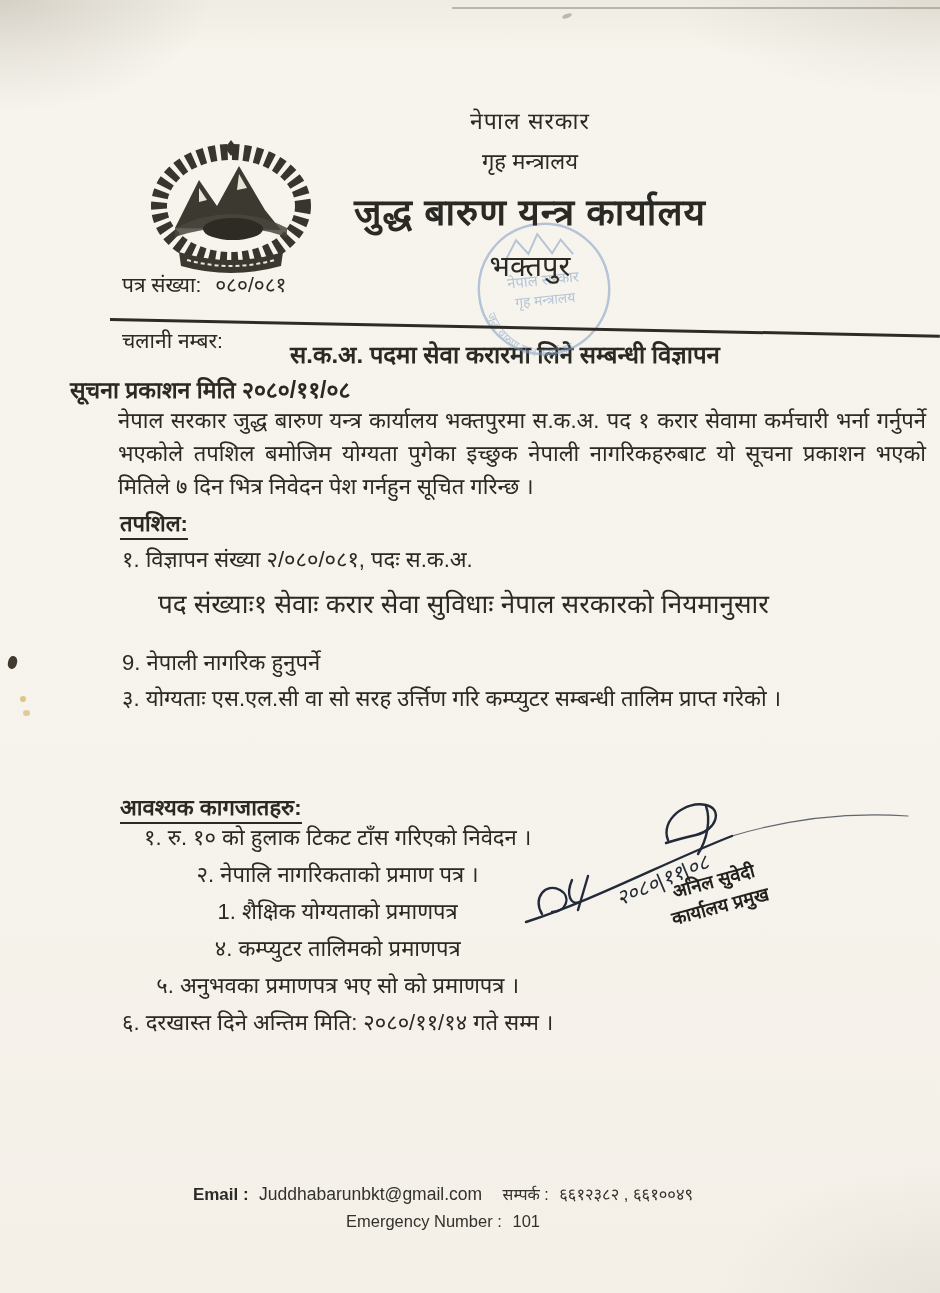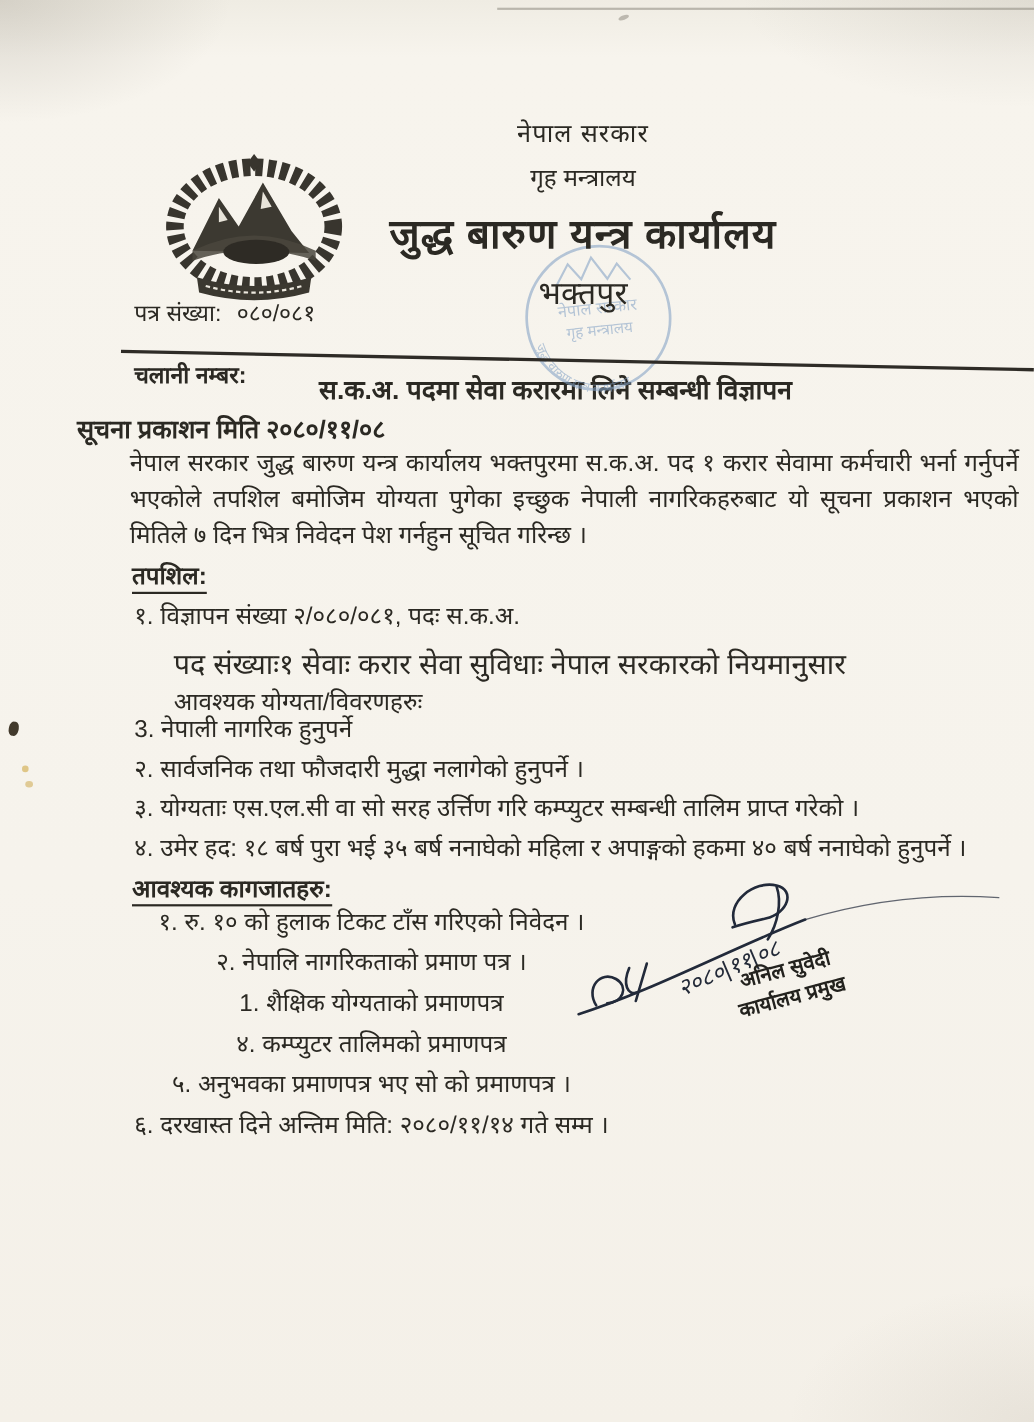--- a/index.html
+++ b/index.html
@@ -20,21 +20,21 @@
   .h-gov{font-size:23px;letter-spacing:1px;}
   .h-min{font-size:22px;margin-top:9px;}
   .h-office{font-size:37px;font-weight:bold;margin-top:10px;letter-spacing:1px;}
   .h-loc{font-size:29px;margin-top:9px;}
   
   .emblem{left:140px;top:136px;width:182px;height:148px;z-index:2;}
   
   .stamp{left:460px;top:210px;width:168px;height:158px;opacity:.58;transform:rotate(-6deg);z-index:1;}
   
   .letter-no{left:122px;top:270px;font-size:21px;}
-  .dispatch-no{left:122px;top:302px;font-size:21px;font-weight:bold;z-index:2;margin-top:24px;}
+  .dispatch-no{left:122px;top:302px;font-size:21px;font-weight:normal;z-index:2;margin-top:24px;}
   .rule{left:110px;top:318px;width:830px;height:3px;background:#2e2b26;transform:rotate(1.15deg);transform-origin:left center;z-index:2;}
   
   .title{left:70px;top:337px;width:870px;text-align:center;font-size:24px;font-weight:bold;}
   .subtitle{left:70px;top:373px;width:870px;text-align:left;font-size:23px;font-weight:600;}
   .bodytext{left:118px;top:404px;width:808px;font-size:22px;line-height:33px;text-align:justify;}
   
   .sec-heading{font-size:22px;font-weight:bold;}
   .sec-heading span{border-bottom:2.5px solid #2b2923;padding-bottom:2px;}
   .details-heading{left:120px;top:507px;}
   .advert-line{left:122px;top:543px;font-size:22px;}
@@ -120,27 +120,24 @@
   <div class="abs title">स.क.अ. पदमा सेवा करारमा लिने सम्बन्धी विज्ञापन</div>
   <div class="abs subtitle">सूचना प्रकाशन मिति २०८०/११/०८</div>
 
   <div class="abs bodytext">नेपाल सरकार जुद्ध बारुण यन्त्र कार्यालय भक्तपुरमा स.क.अ. पद १ करार सेवामा कर्मचारी भर्ना गर्नुपर्ने भएकोले तपशिल बमोजिम योग्यता पुगेका इच्छुक नेपाली नागरिकहरुबाट यो सूचना प्रकाशन भएको मितिले ७ दिन भित्र निवेदन पेश गर्नहुन सूचित गरिन्छ ।</div>
 
   <div class="abs sec-heading details-heading">
     <span>तपशिल:</span>
   </div>
   <div class="abs advert-line">१. विज्ञापन संख्या २/०८०/०८१, पदः स.क.अ.</div>
   <div class="abs post-line">पद संख्याः१ सेवाः करार सेवा सुविधाः नेपाल सरकारको नियमानुसार</div>
-  <div class="abs req-heading">आवश्यक योग्यता/विवरणहरुः</div>
 
   <div class="abs quals">
-    <div>3. नेपाली नागरिक हुनुपर्ने</div>
-    <div>२. सार्वजनिक तथा फौजदारी मुद्धा नलागेको हुनुपर्ने ।</div>
+    <div>9. नेपाली नागरिक हुनुपर्ने</div>
     <div>३. योग्यताः एस.एल.सी वा सो सरह उर्त्तिण गरि कम्प्युटर सम्बन्धी तालिम प्राप्त गरेको ।</div>
-    <div>४. उमेर हद: १८ बर्ष पुरा भई ३५ बर्ष ननाघेको महिला र अपाङ्गको हकमा ४० बर्ष ननाघेको हुनुपर्ने ।</div>
   </div>
 
   <div class="abs sec-heading docs-heading">
     <span>आवश्यक कागजातहरु:</span>
   </div>
   <div class="abs docs">
     <div>१. रु. १० को हुलाक टिकट टाँस गरिएको निवेदन ।</div>
     <div>२. नेपालि नागरिकताको प्रमाण पत्र ।</div>
     <div>1. शैक्षिक योग्यताको प्रमाणपत्र</div>
     <div>४. कम्प्युटर तालिमको प्रमाणपत्र</div>
@@ -160,14 +157,26 @@
         <path d="M68,86 L58,120"></path>
       </g>
       <text x="100" y="116" transform="rotate(-23 100 116)" font-size="21" font-style="italic" fill="#232a38">२०८०|११|०८</text>
     </svg>
   </div>
   <div class="abs sig-name">
     <div>अनिल सुवेदी</div>
     <div>कार्यालय प्रमुख</div>
   </div>
 
+  <div class="abs footer">
+    <div class="f-line1">
+      <span class="f-email-label">Email :</span>
+      <span class="f-email">Juddhabarunbkt@gmail.com</span>
+      <span class="f-contact-label">सम्पर्क :</span>
+      <span class="f-contact">६६१२३८२ , ६६१००४९</span>
+    </div>
+    <div class="f-line2">
+      <span>Emergency Number :</span>
+      <span class="f-emg-val">101</span>
+    </div>
+  </div>
 
 </div>
 
 </body></html>

